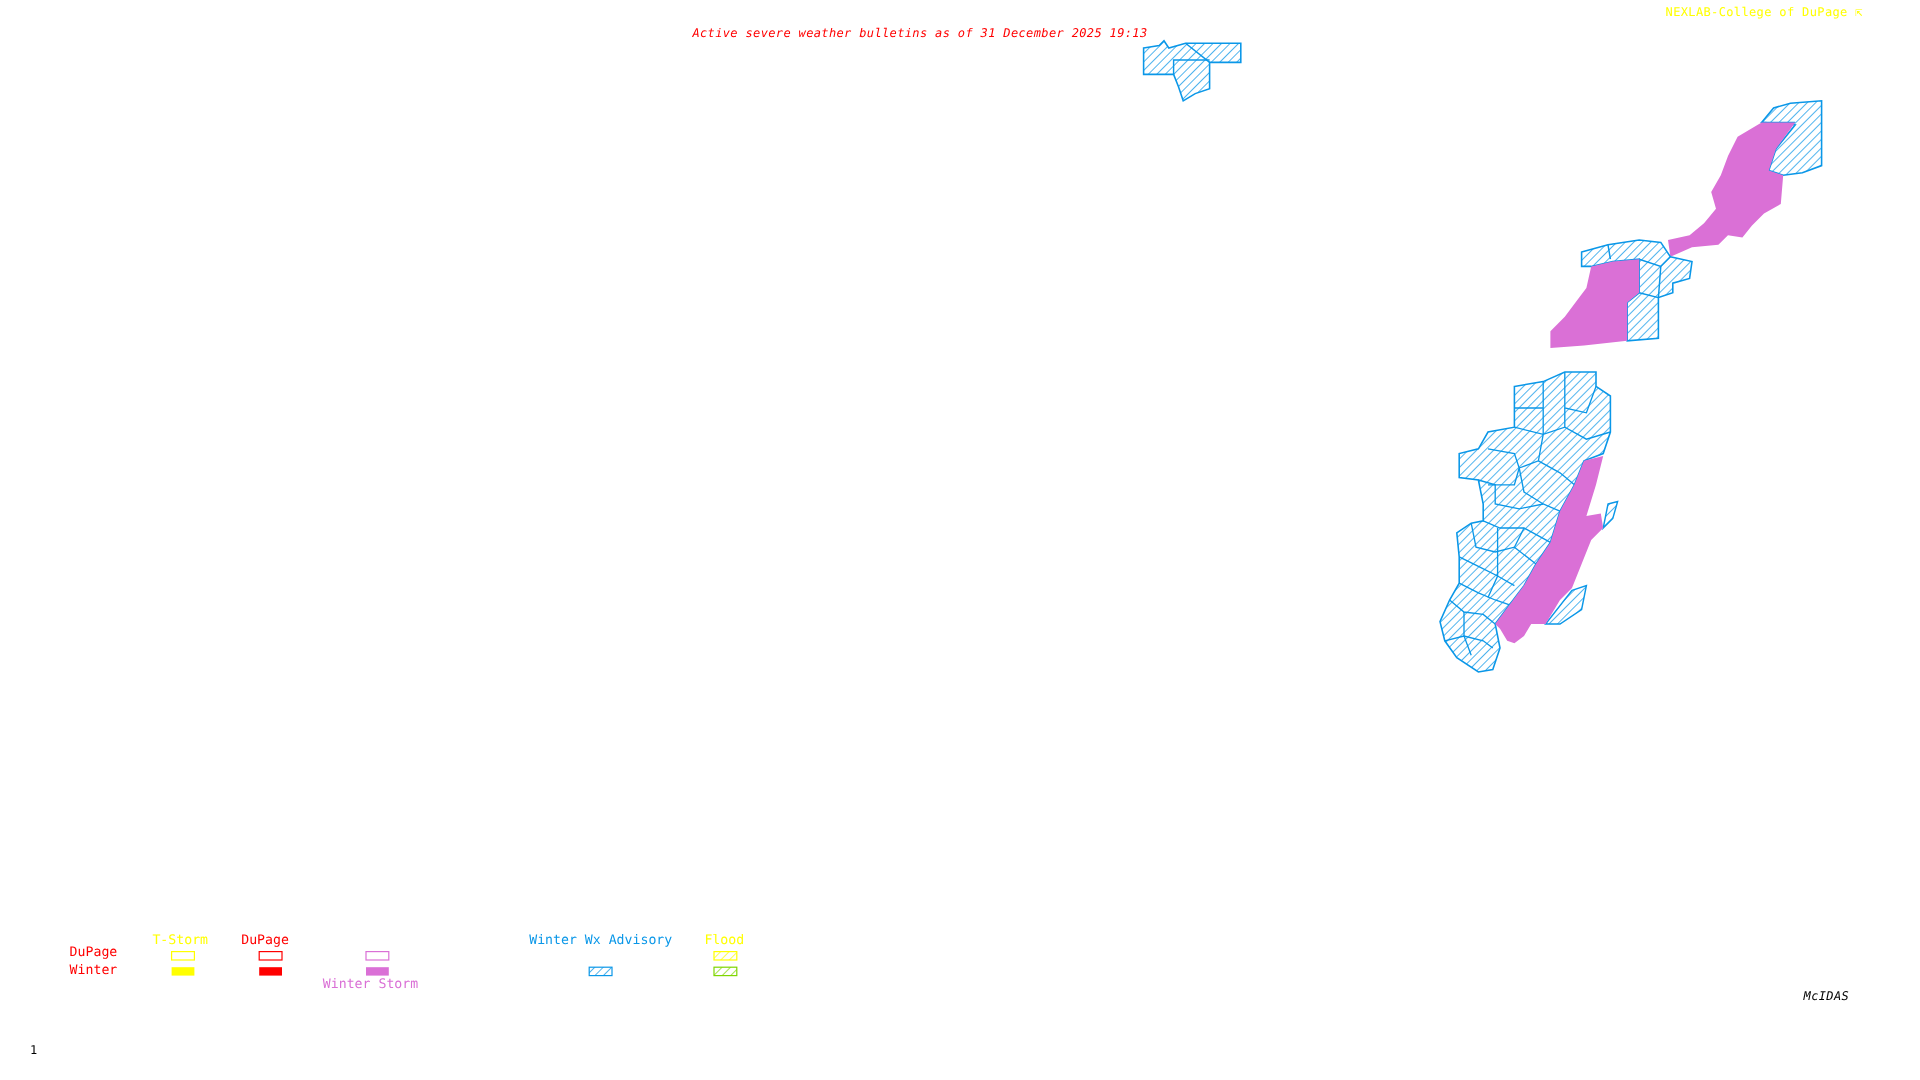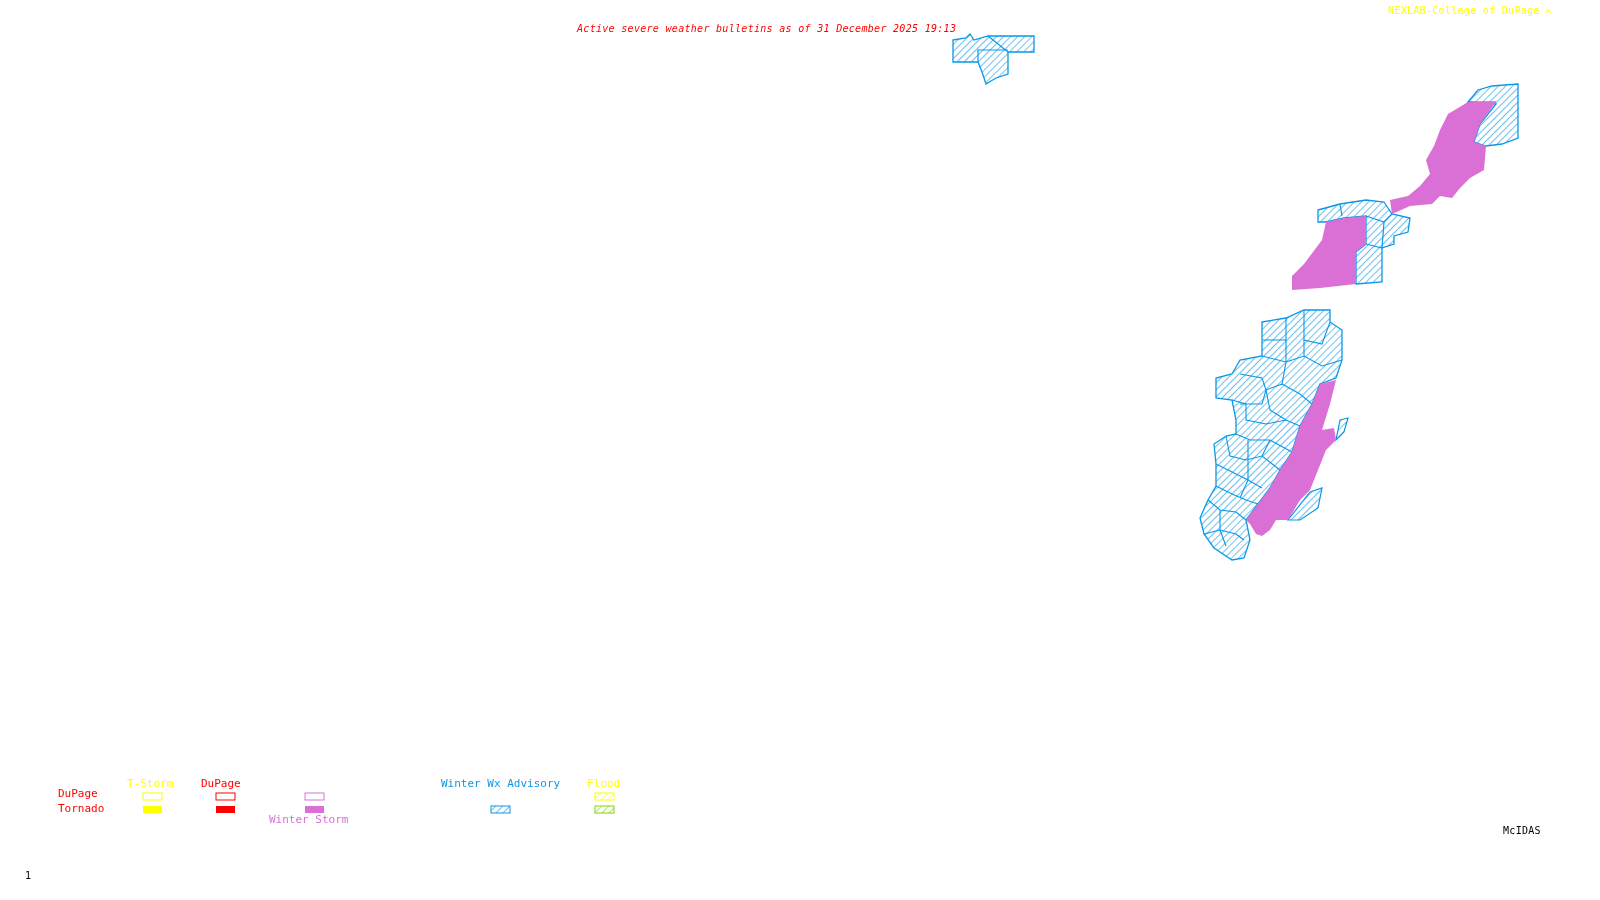--- a/index.html
+++ b/index.html
@@ -2,21 +2,21 @@
 <html><head>
 <meta charset="utf-8">
 <style>
   html, body { margin: 0; padding: 0; background: #ffffff; }
   body { width: 1600px; height: 900px; position: relative; overflow: hidden;
          font-family: "DejaVu Sans Mono", "Liberation Mono", monospace; }
   .txt { position: absolute; white-space: pre; font-size: 10px; line-height: 12px; letter-spacing: 0.3px; }
   #title { left: 577px; top: 23px; color: #ff0000; font-style: italic; }
   #credit { left: 1388px; top: 5px; color: #ffff00; }
   #frame-num { left: 25px; top: 870px; color: #000000; }
-  #mcidas { left: 1503px; top: 825px; color: #000000; }
+  #mcidas { left: 1503px; top: 825px; color: #000000; font-style: italic; }
   svg#map { position: absolute; left: 0; top: 0; }
   .legend-head { position: absolute; font-size: 11px; line-height: 12px; white-space: pre; }
 </style>
 </head>
 <body>
 
 <svg id="map" width="1600" height="900" viewBox="0 0 1600 900">
   <defs>
     <pattern id="hatch-blue" patternUnits="userSpaceOnUse" width="5" height="5" patternTransform="rotate(45)">
       <line x1="0" y1="0" x2="0" y2="5" stroke="#0a97e8" stroke-width="1.2"></line>
@@ -97,16 +97,16 @@
 <div id="title" class="txt">Active severe weather bulletins as of 31 December 2025 19:13</div>
 <div id="credit" class="txt"><span>NEXLAB-College of DuPage</span><span> ⇱</span></div>
 
 <div class="legend-head" style="left:127px; top:778px; color:#ffff00;text-align:right;">T-Storm</div>
 <div class="legend-head" style="left:201px; top:778px; color:#ff0000;">DuPage</div>
 <div class="legend-head" style="left:269px; top:814px; color:#da70d6;">Winter Storm</div>
 <div class="legend-head" style="left:441px; top:778px; color:#0a97e8;">Winter Wx Advisory</div>
 <div class="legend-head" style="left:587px; top:778px; color:#ffff00;">Flood</div>
 
 <div class="legend-head" style="left:58px; top:788px; color:#ff0000;">DuPage</div>
-<div class="legend-head" style="left:58px; top:803px; color:#ff0000;">Tornado</div>
+<div class="legend-head" style="left:58px; top:803px; color:#ff0000;">Winter</div>
 
 <div id="frame-num" class="txt">1</div>
 <div id="mcidas" class="txt">McIDAS</div>
 
 </body></html>

